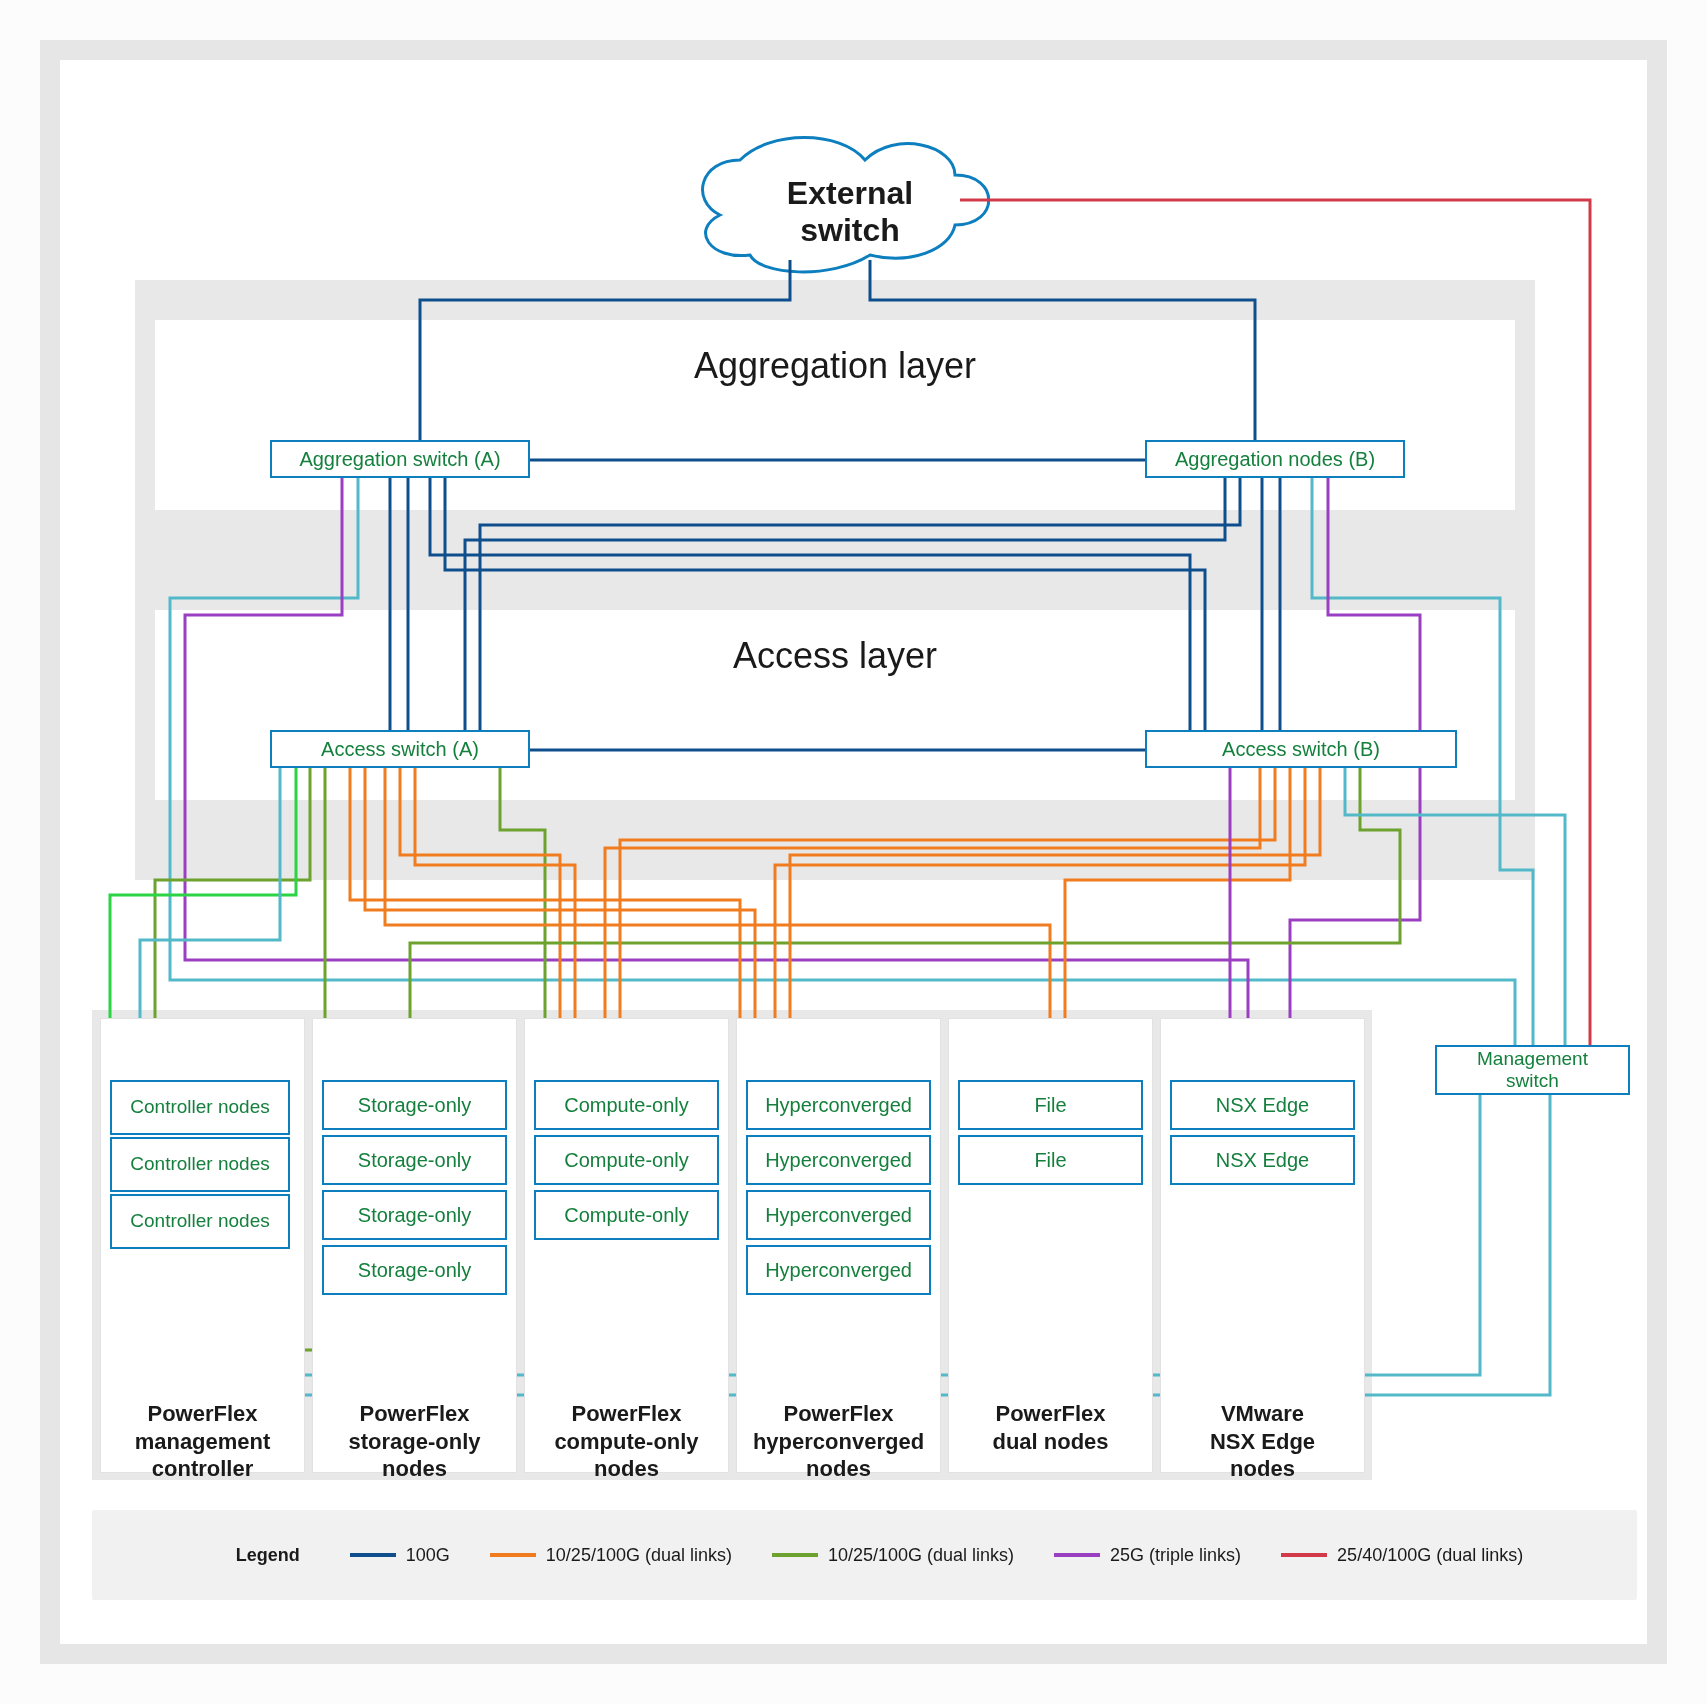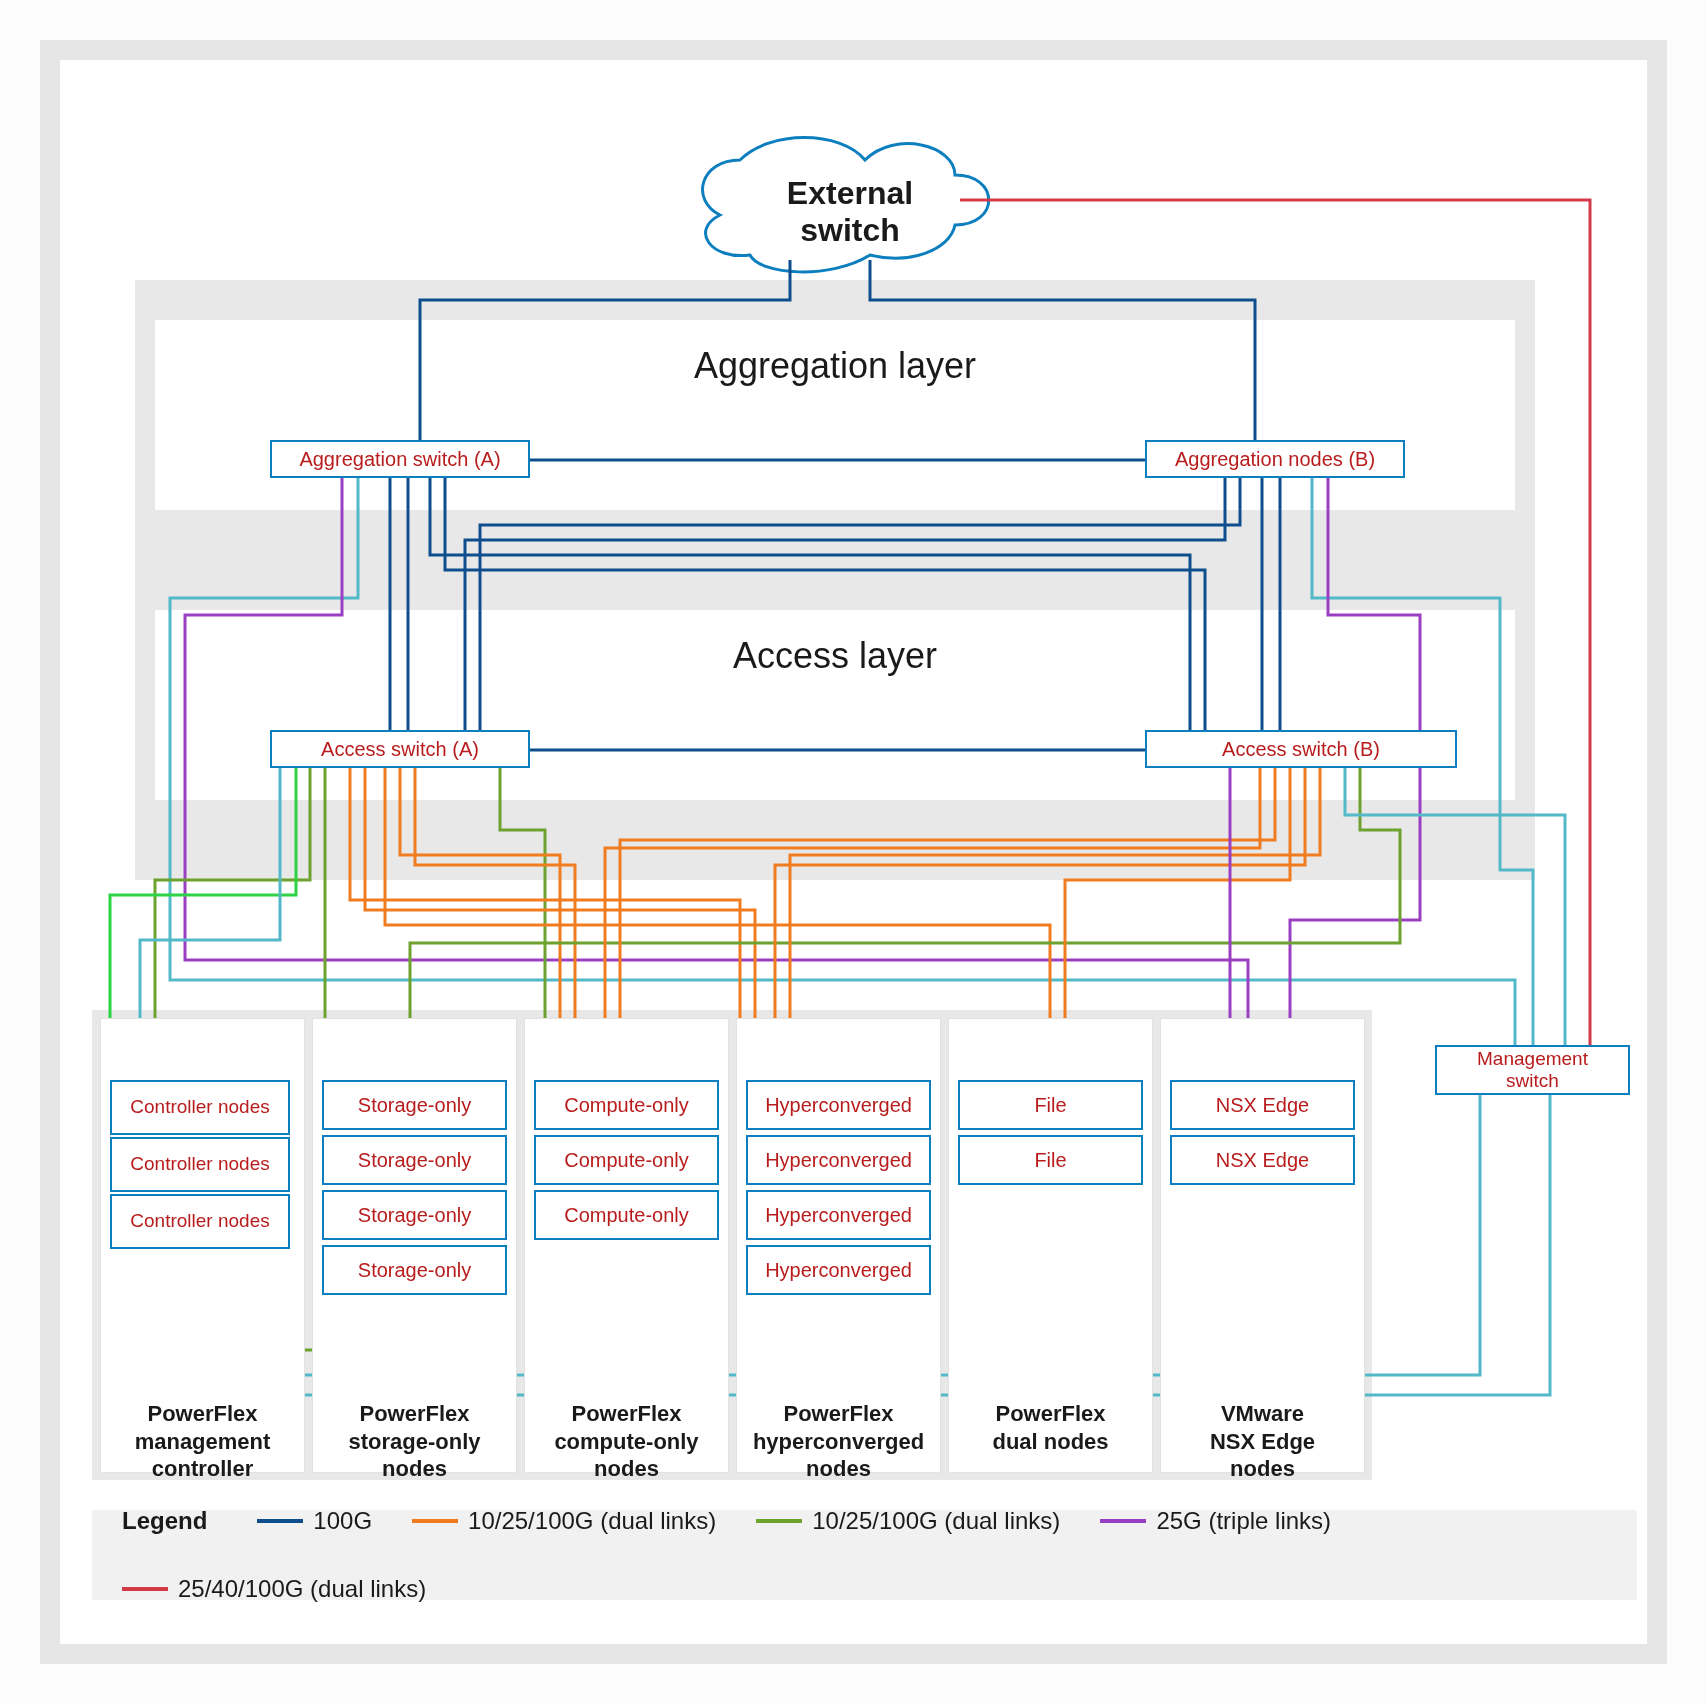--- a/index.html
+++ b/index.html
@@ -25,21 +25,21 @@
 
   .box {
     position: absolute;
     background: #fff;
     border: 2px solid #0d7fbf;
     display: flex;
     align-items: center;
     justify-content: center;
     text-align: center;
     font-size: 20px;
-    color: #b91c1c;
+    color: #15803d;
     padding: 4px 10px;
   }
   .cloud-label {
     position: absolute;
     font-size: 32px;
     font-weight: 700;
     text-align: center;
     width: 220px;
   }
   .layer-band {
@@ -66,24 +66,24 @@
     font-size: 22px;
     font-weight: 700;
     text-align: center;
     line-height: 1.25;
   }
   .legend-panel {
     position: absolute;
     background: #f1f1f1;
     border-radius: 2px;
     display: flex;
-    flex-direction: column;
+    flex-direction: row;
     justify-content: center;
     padding-left: 30px;
-    font-size: 24px;
+    font-size: 18px;
     gap: 8px;
   }
   .legend-row { display: flex; align-items: center; gap: 40px; flex-wrap: wrap;}
   .legend-item { display: flex; align-items: center; gap: 10px; }
   .swatch { width: 46px; height: 4px; display: inline-block; }
   .legend-title { font-weight: 700; margin-right: 10px;}
 </style>
 </head>
 <body>
 

